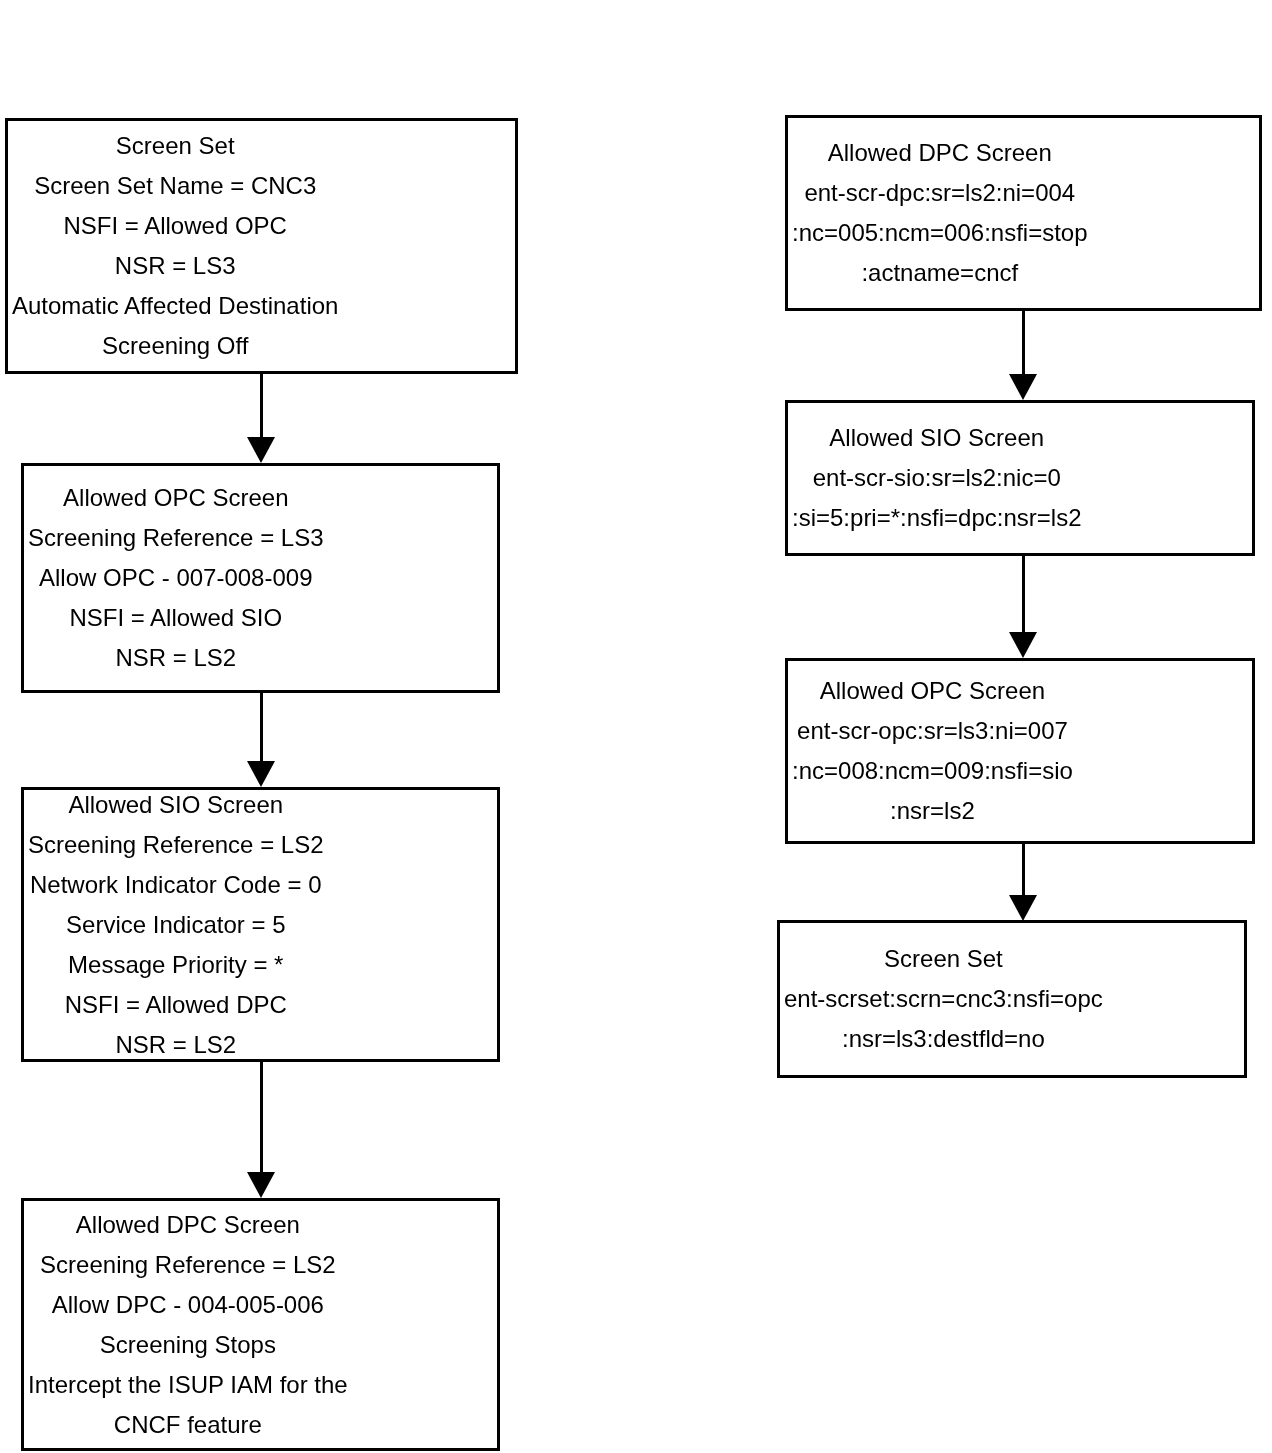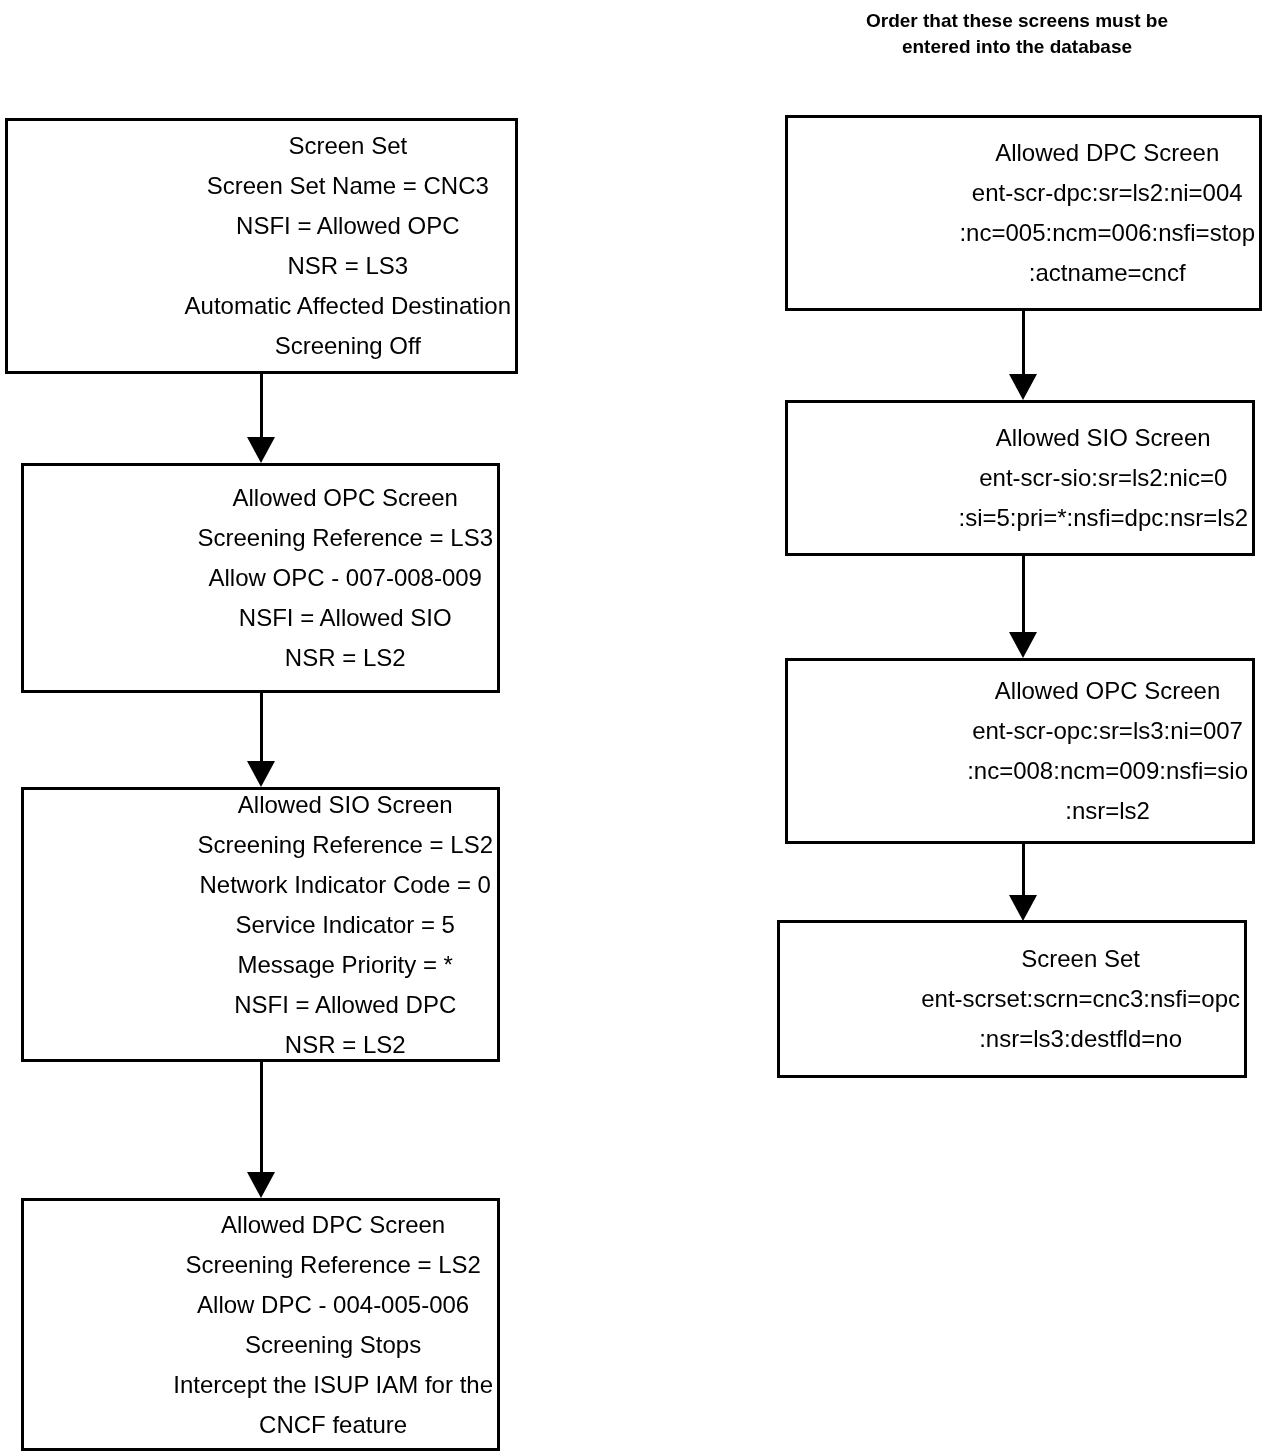--- a/index.html
+++ b/index.html
@@ -31,21 +31,21 @@
   #title-left  { left: 4px;   top: 8px;  width: 516px; }
   #title-right { left: 770px; top: 8px;  width: 494px; }
 
   .node {
     position: absolute;
     box-sizing: border-box;
     border: 3px solid #000000;
     background: #ffffff;
     display: flex;
     align-items: center;
-    justify-content: flex-end;
+    justify-content: flex-start;
   }
   .node .node-text {
     font-size: 24px;
     line-height: 40px;
     text-align: center;
     white-space: pre-line;
     color: #000000;
     padding: 0 4px;
   }
 
@@ -122,22 +122,20 @@
 
   <div class="node" id="l-node-3" style="left:21px; top:1198px; width:479px; height:253px;">
     <div class="node-text">Allowed DPC Screen
 Screening Reference = LS2
 Allow DPC - 004-005-006
 Screening Stops
 Intercept the ISUP IAM for the
 CNCF feature</div>
   </div>
 
-  <div class="col-title" id="title-right">Order that these screens must be
-entered into the database</div>
 
   <div class="node" id="r-node-0" style="left:785px; top:115px; width:477px; height:196px;">
     <div class="node-text">Allowed DPC Screen
 ent-scr-dpc:sr=ls2:ni=004
 :nc=005:ncm=006:nsfi=stop
 :actname=cncf</div>
   </div>
 
   <div class="connector" id="r-arrow-0" style="left:1009px; top:311px; width:28px; height:89px;">
     <div class="shaft" style="height:63px;"></div>

